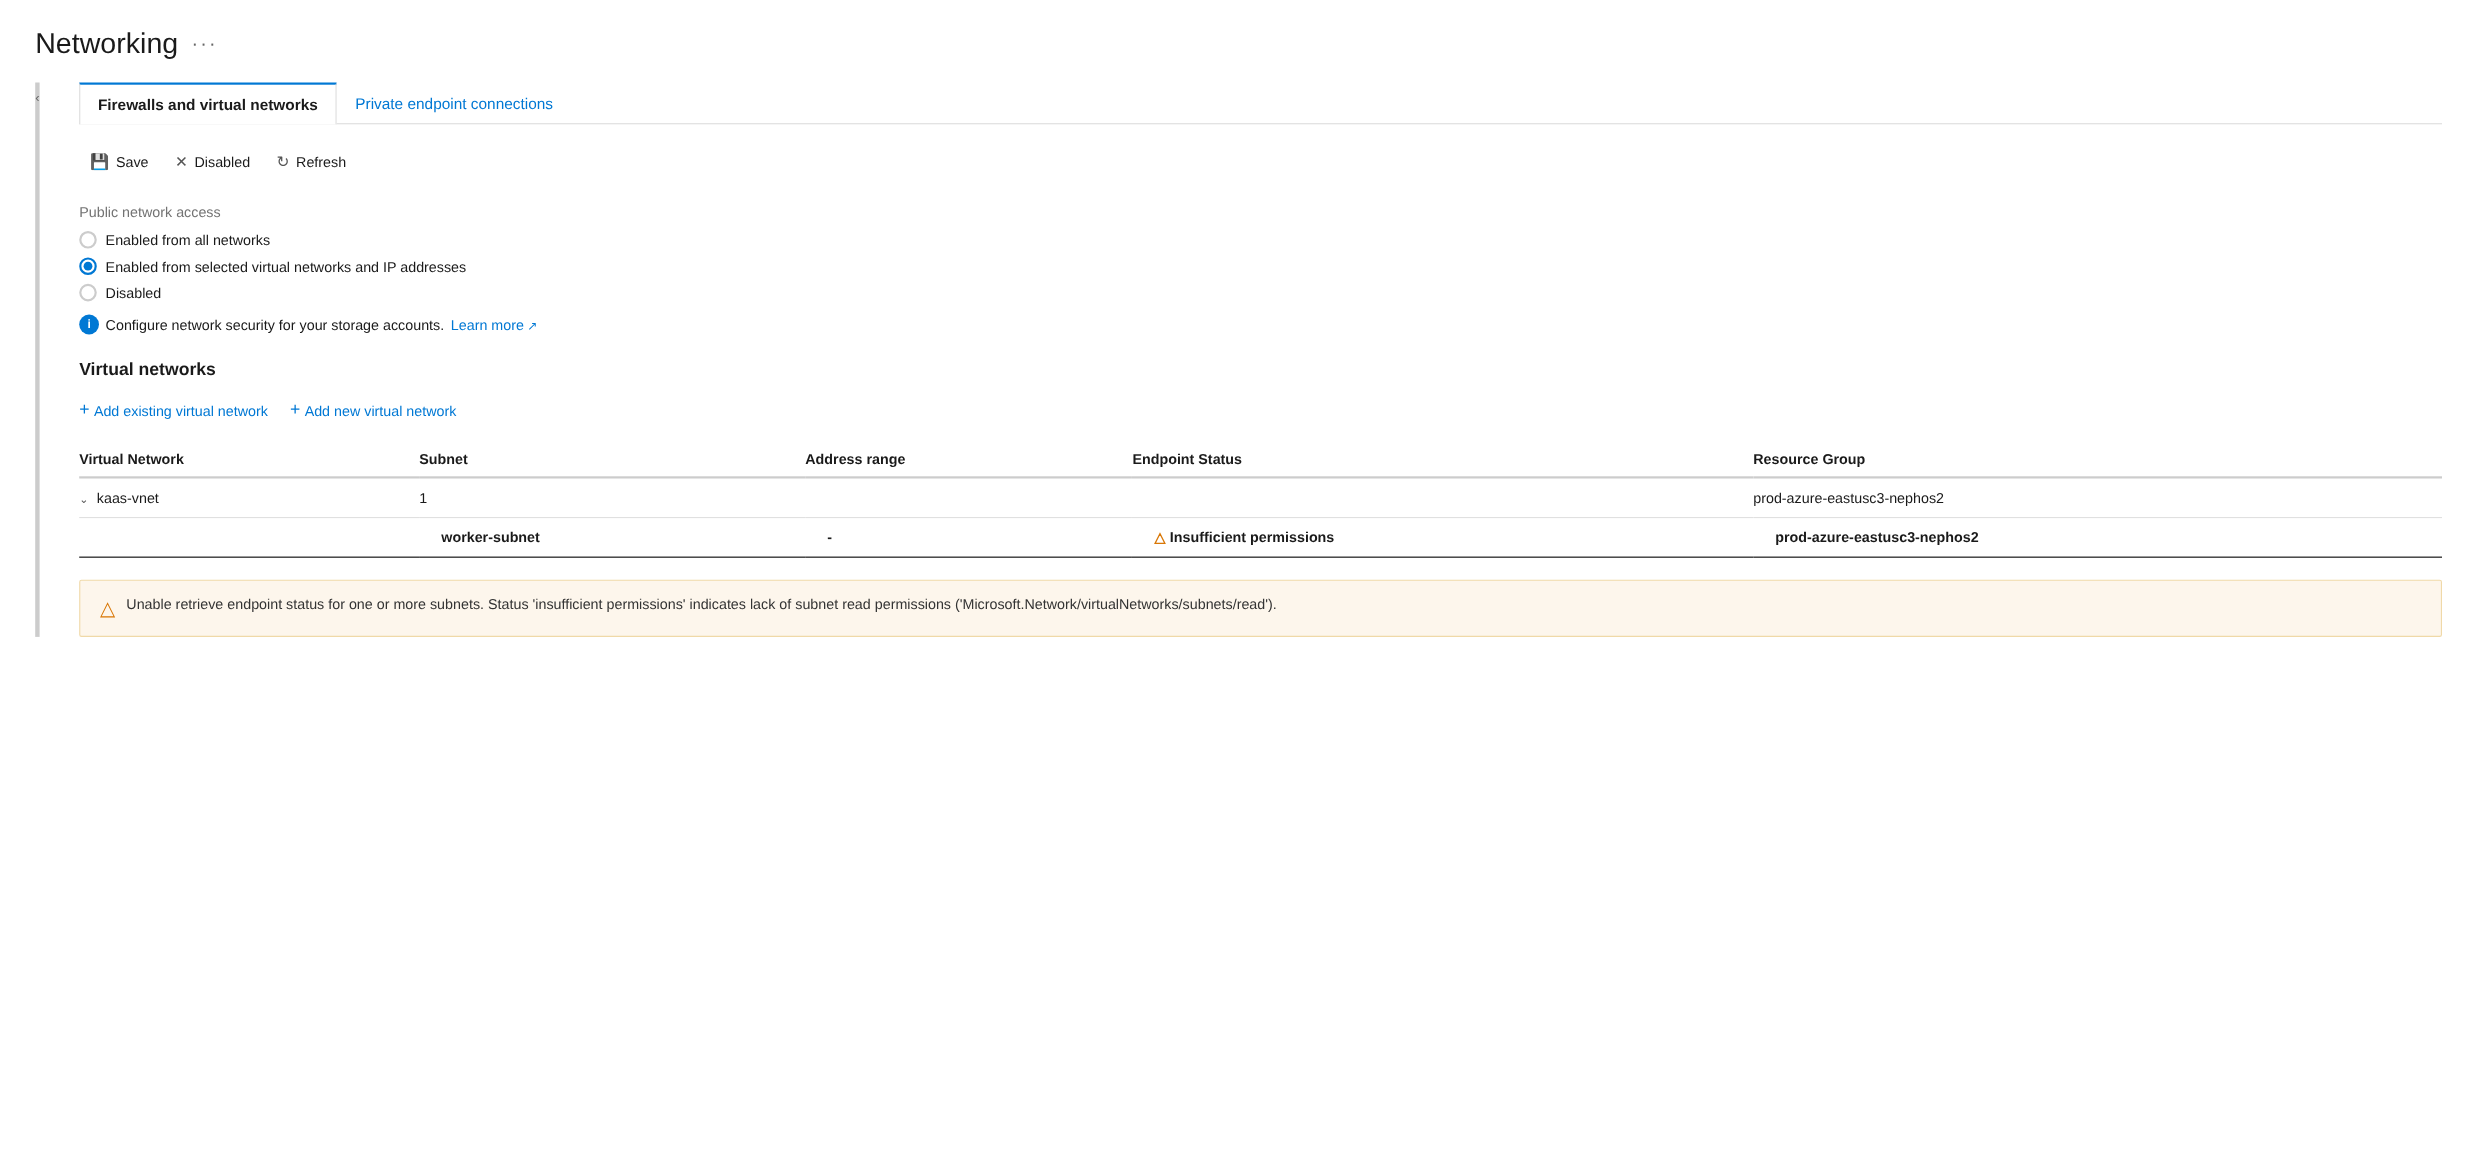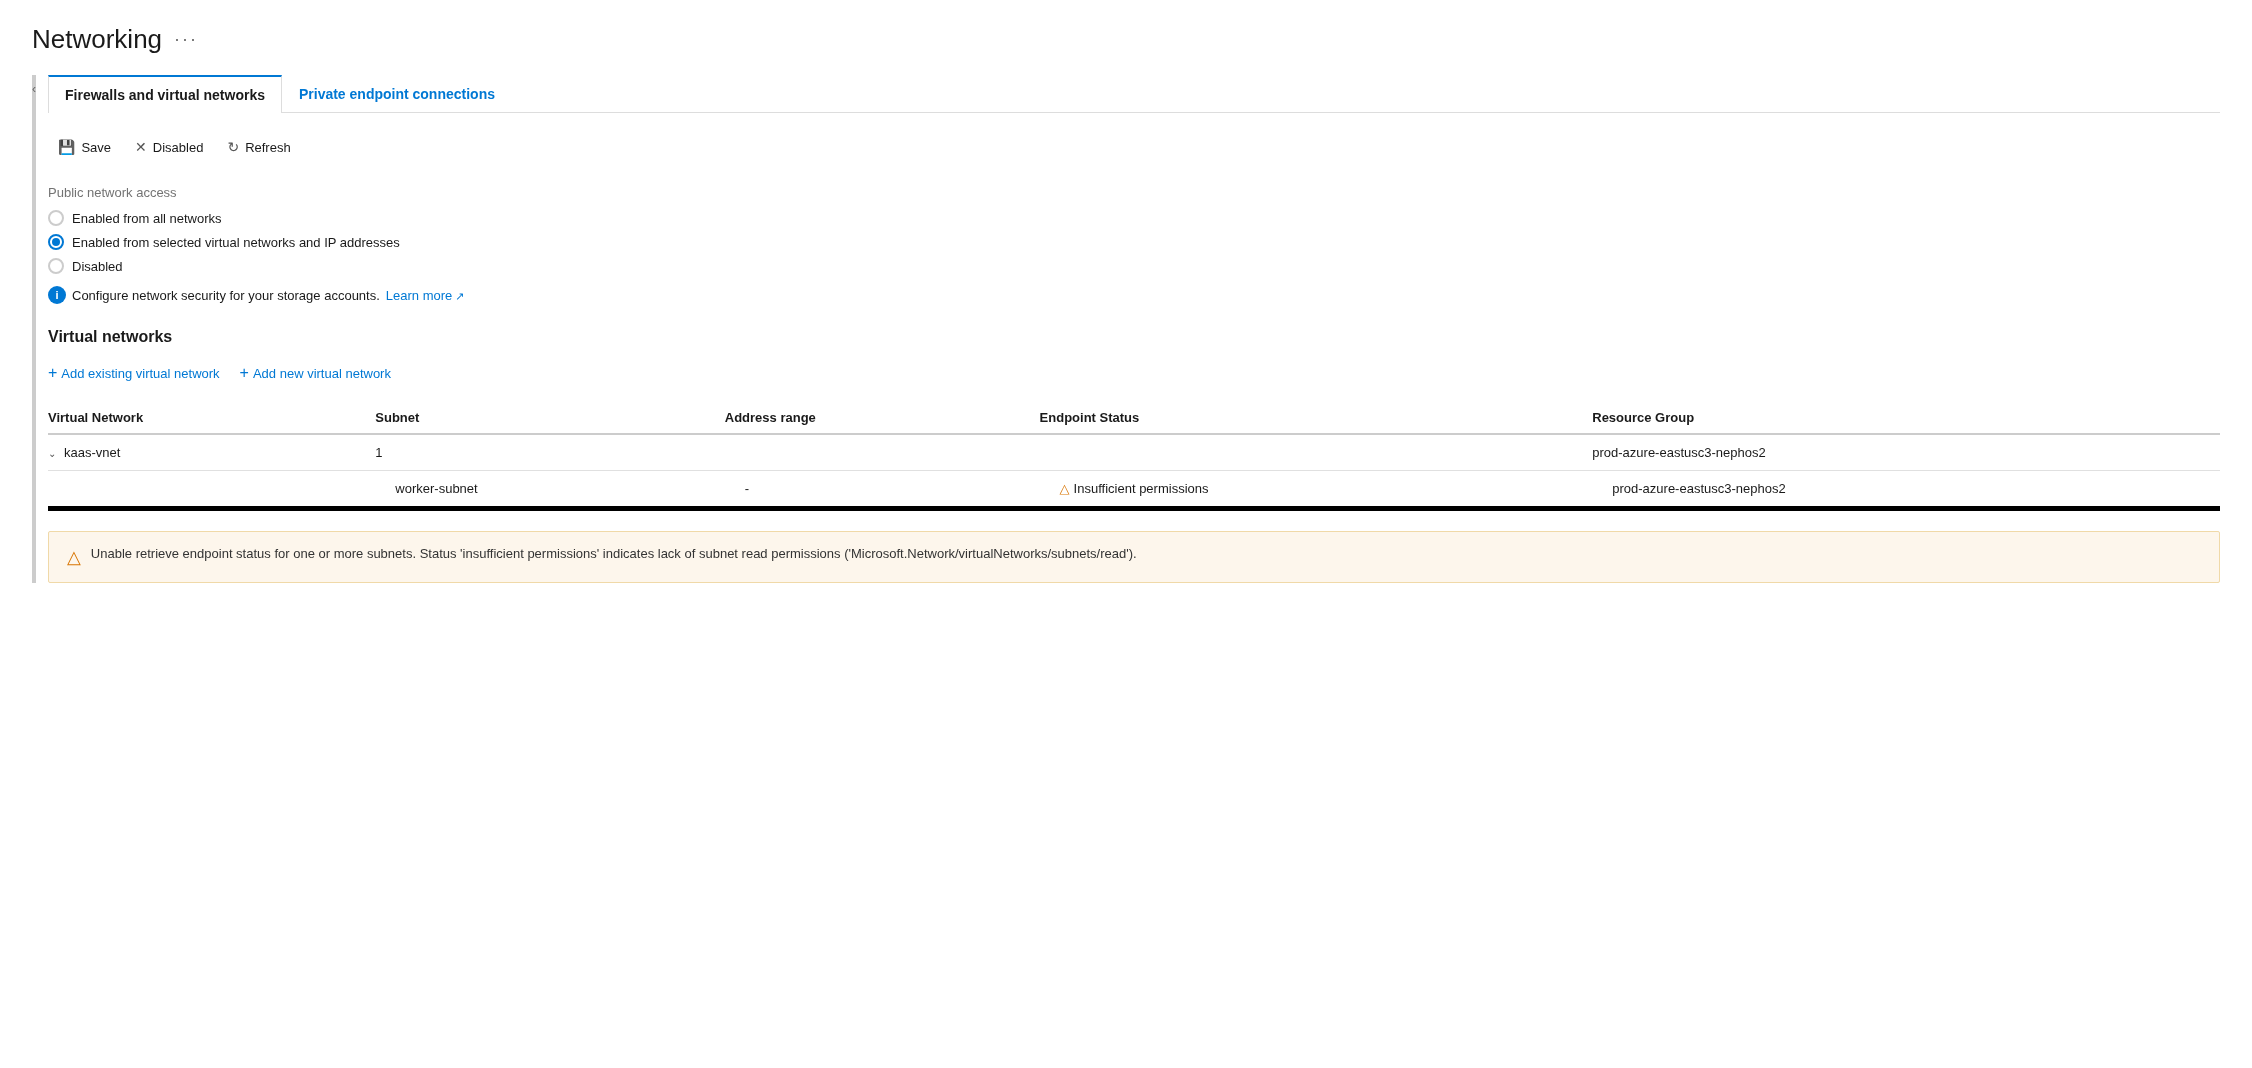--- a/index.html
+++ b/index.html
@@ -43,21 +43,21 @@
       height: 20px;
       display: flex;
       align-items: center;
       justify-content: center;
       cursor: pointer;
       color: #666;
       font-size: 12px;
     }
     .content {
       flex: 1;
-      padding-left: 12px;
+      padding-left: 36px;
     }
     .tabs {
       display: flex;
       border-bottom: 1px solid #ddd;
       margin-bottom: 20px;
     }
     .tab {
       padding: 10px 16px;
       cursor: pointer;
       font-size: 14px;
@@ -69,21 +69,20 @@
     }
     .tab.active {
       border-color: #ddd;
       border-bottom-color: #fff;
       background: #fff;
       font-weight: 600;
       border-top: 2px solid #0078d4;
     }
     .tab:not(.active) {
       color: #0078d4;
-      font-weight: bold;
     }
     .toolbar {
       display: flex;
       align-items: center;
       gap: 4px;
       margin-bottom: 24px;
     }
     .toolbar-btn {
       display: flex;
       align-items: center;
@@ -217,22 +216,23 @@
     .vnet-table td {
       padding: 10px 12px 10px 0;
       font-size: 13px;
       color: #1a1a1a;
       vertical-align: middle;
     }
     .vnet-table tr.row-main td {
       border-bottom: 1px solid #e0e0e0;
     }
     .vnet-table tr.row-sub td {
-      border-bottom: 5px solid #000000;
+      border-bottom: 1px solid #000000;
       padding-left: 20px;
+      font-weight: bold;
     }
     .chevron {
       font-size: 10px;
       margin-right: 4px;
       color: #555;
     }
     .warning-icon-sm {
       color: #d97706;
       margin-right: 4px;
     }

